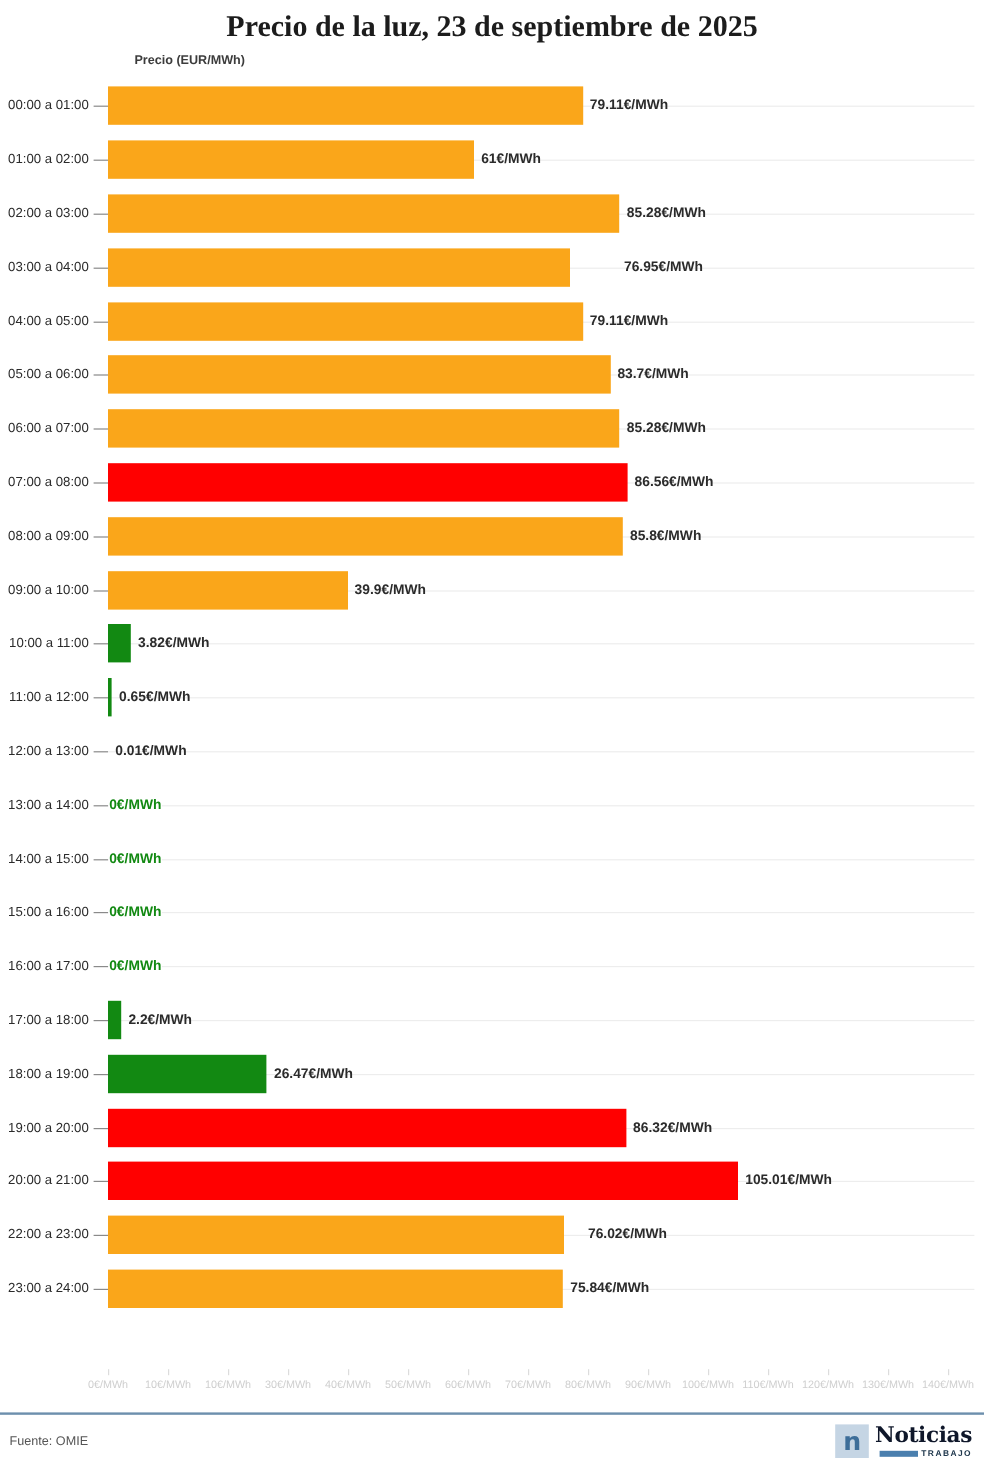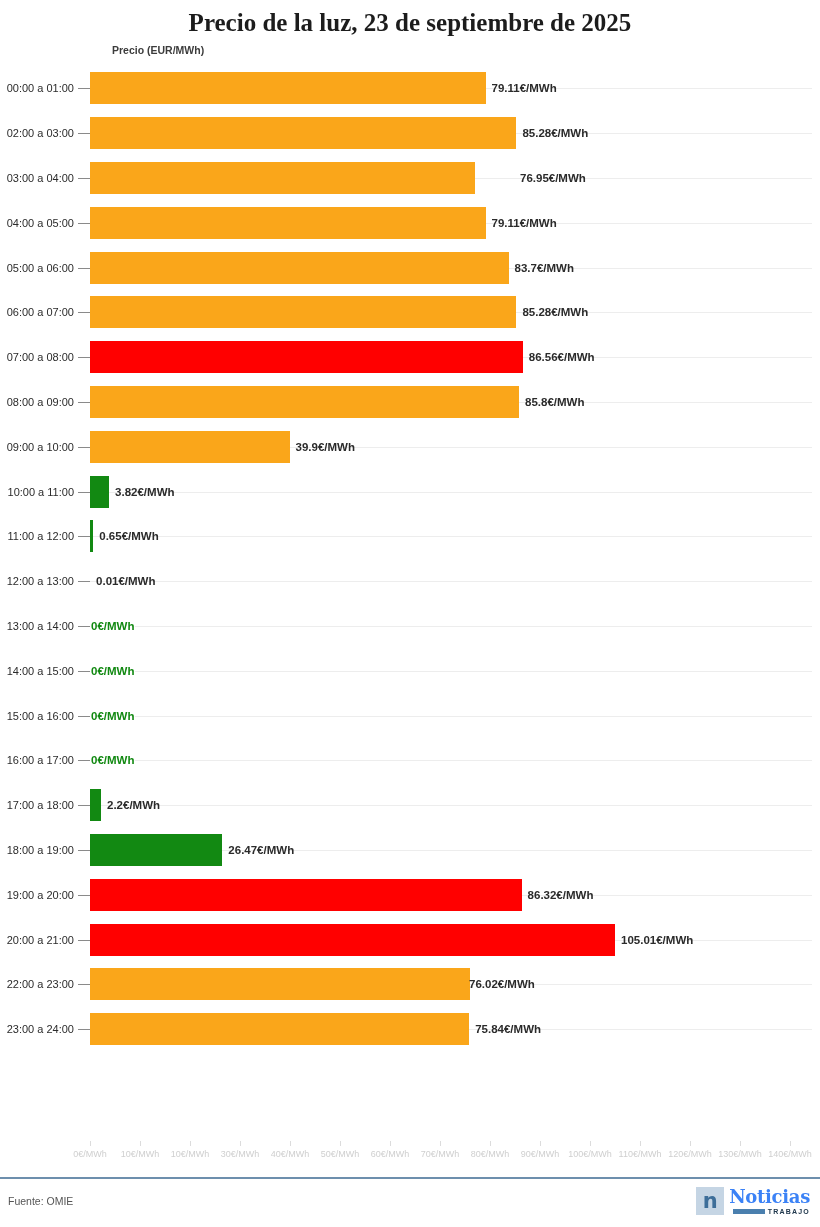--- a/index.html
+++ b/index.html
@@ -180,21 +180,21 @@
   .logo-text {
     display: flex;
     flex-direction: column;
     align-items: flex-end;
   }
   .logo-word {
     font-family: "DejaVu Serif", serif;
     font-weight: bold;
     font-size: 18px;
     line-height: 18px;
-    color: #3b82f6;
+    color: #0f172a;
     letter-spacing: -0.3px;
   }
   .logo-sub {
     display: flex;
     align-items: center;
     gap: 3px;
     margin-top: 2px;
   }
   .logo-bar {
     width: 32px;
@@ -219,20 +219,27 @@
     <div class="row">
       <div class="gridline"></div>
       <div class="tick"></div>
       <div class="cat-label">00:00 a 01:00</div>
       <div class="bar" style="width: 395.55px; background: rgb(250, 166, 26);"></div>
       <div class="val-label" style="left: 491.55px;">79.11€/MWh</div>
     </div>
     <div class="row">
       <div class="gridline"></div>
       <div class="tick"></div>
+      <div class="cat-label">01:00 a 02:00</div>
+      <div class="bar" style="width: 305px; background: rgb(250, 166, 26);"></div>
+      <div class="val-label" style="left: 401px;">61€/MWh</div>
+    </div>
+    <div class="row">
+      <div class="gridline"></div>
+      <div class="tick"></div>
       <div class="cat-label">02:00 a 03:00</div>
       <div class="bar" style="width: 426.4px; background: rgb(250, 166, 26);"></div>
       <div class="val-label" style="left: 522.4px;">85.28€/MWh</div>
     </div>
     <div class="row">
       <div class="gridline"></div>
       <div class="tick"></div>
       <div class="cat-label">03:00 a 04:00</div>
       <div class="bar" style="width: 384.75px; background: rgb(250, 166, 26);"></div>
       <div class="val-label" style="left: 508px; margin-left: 12px;">76.95€/MWh</div>
@@ -350,21 +357,21 @@
       <div class="tick"></div>
       <div class="cat-label">20:00 a 21:00</div>
       <div class="bar" style="width: 525.05px; background: rgb(255, 0, 0);"></div>
       <div class="val-label" style="left: 621.05px;">105.01€/MWh</div>
     </div>
     <div class="row">
       <div class="gridline"></div>
       <div class="tick"></div>
       <div class="cat-label">22:00 a 23:00</div>
       <div class="bar" style="width: 380.1px; background: rgb(250, 166, 26);"></div>
-      <div class="val-label" style="left: 469px;">76.02€/MWh</div>
+      <div class="val-label" style="left: 490px;">76.02€/MWh</div>
     </div>
     <div class="row">
       <div class="gridline"></div>
       <div class="tick"></div>
       <div class="cat-label">23:00 a 24:00</div>
       <div class="bar" style="width: 379.2px; background: rgb(250, 166, 26);"></div>
       <div class="val-label" style="left: 475.2px;">75.84€/MWh</div>
     </div>
   </div>
 

